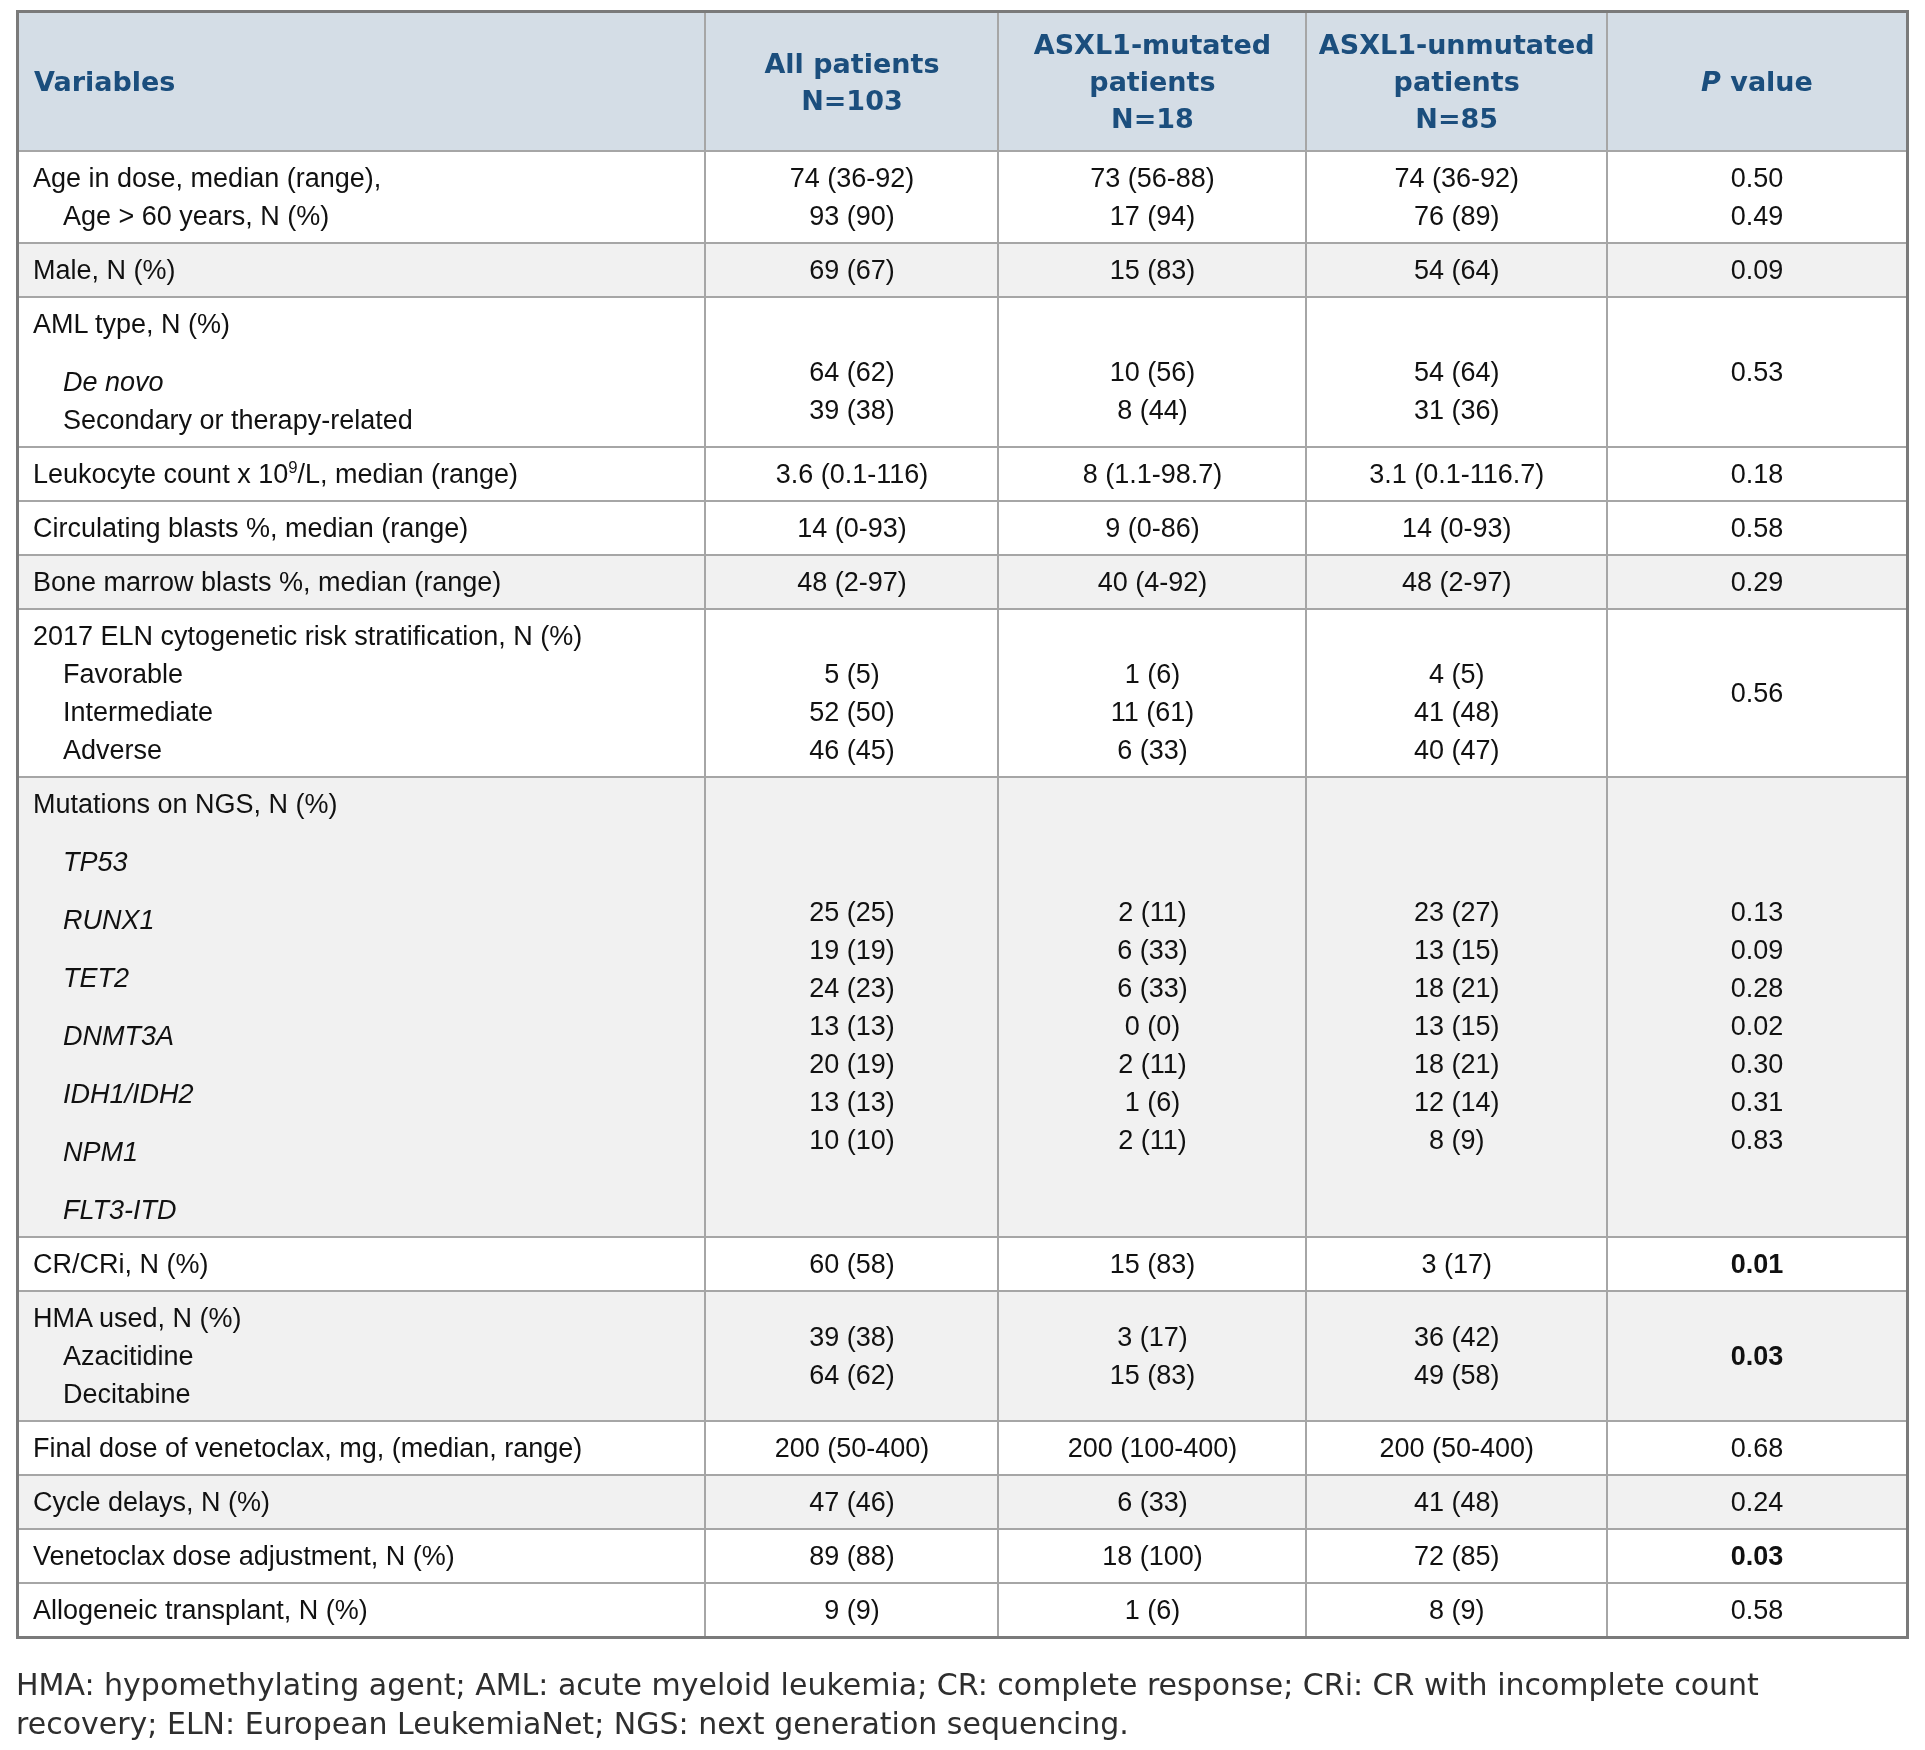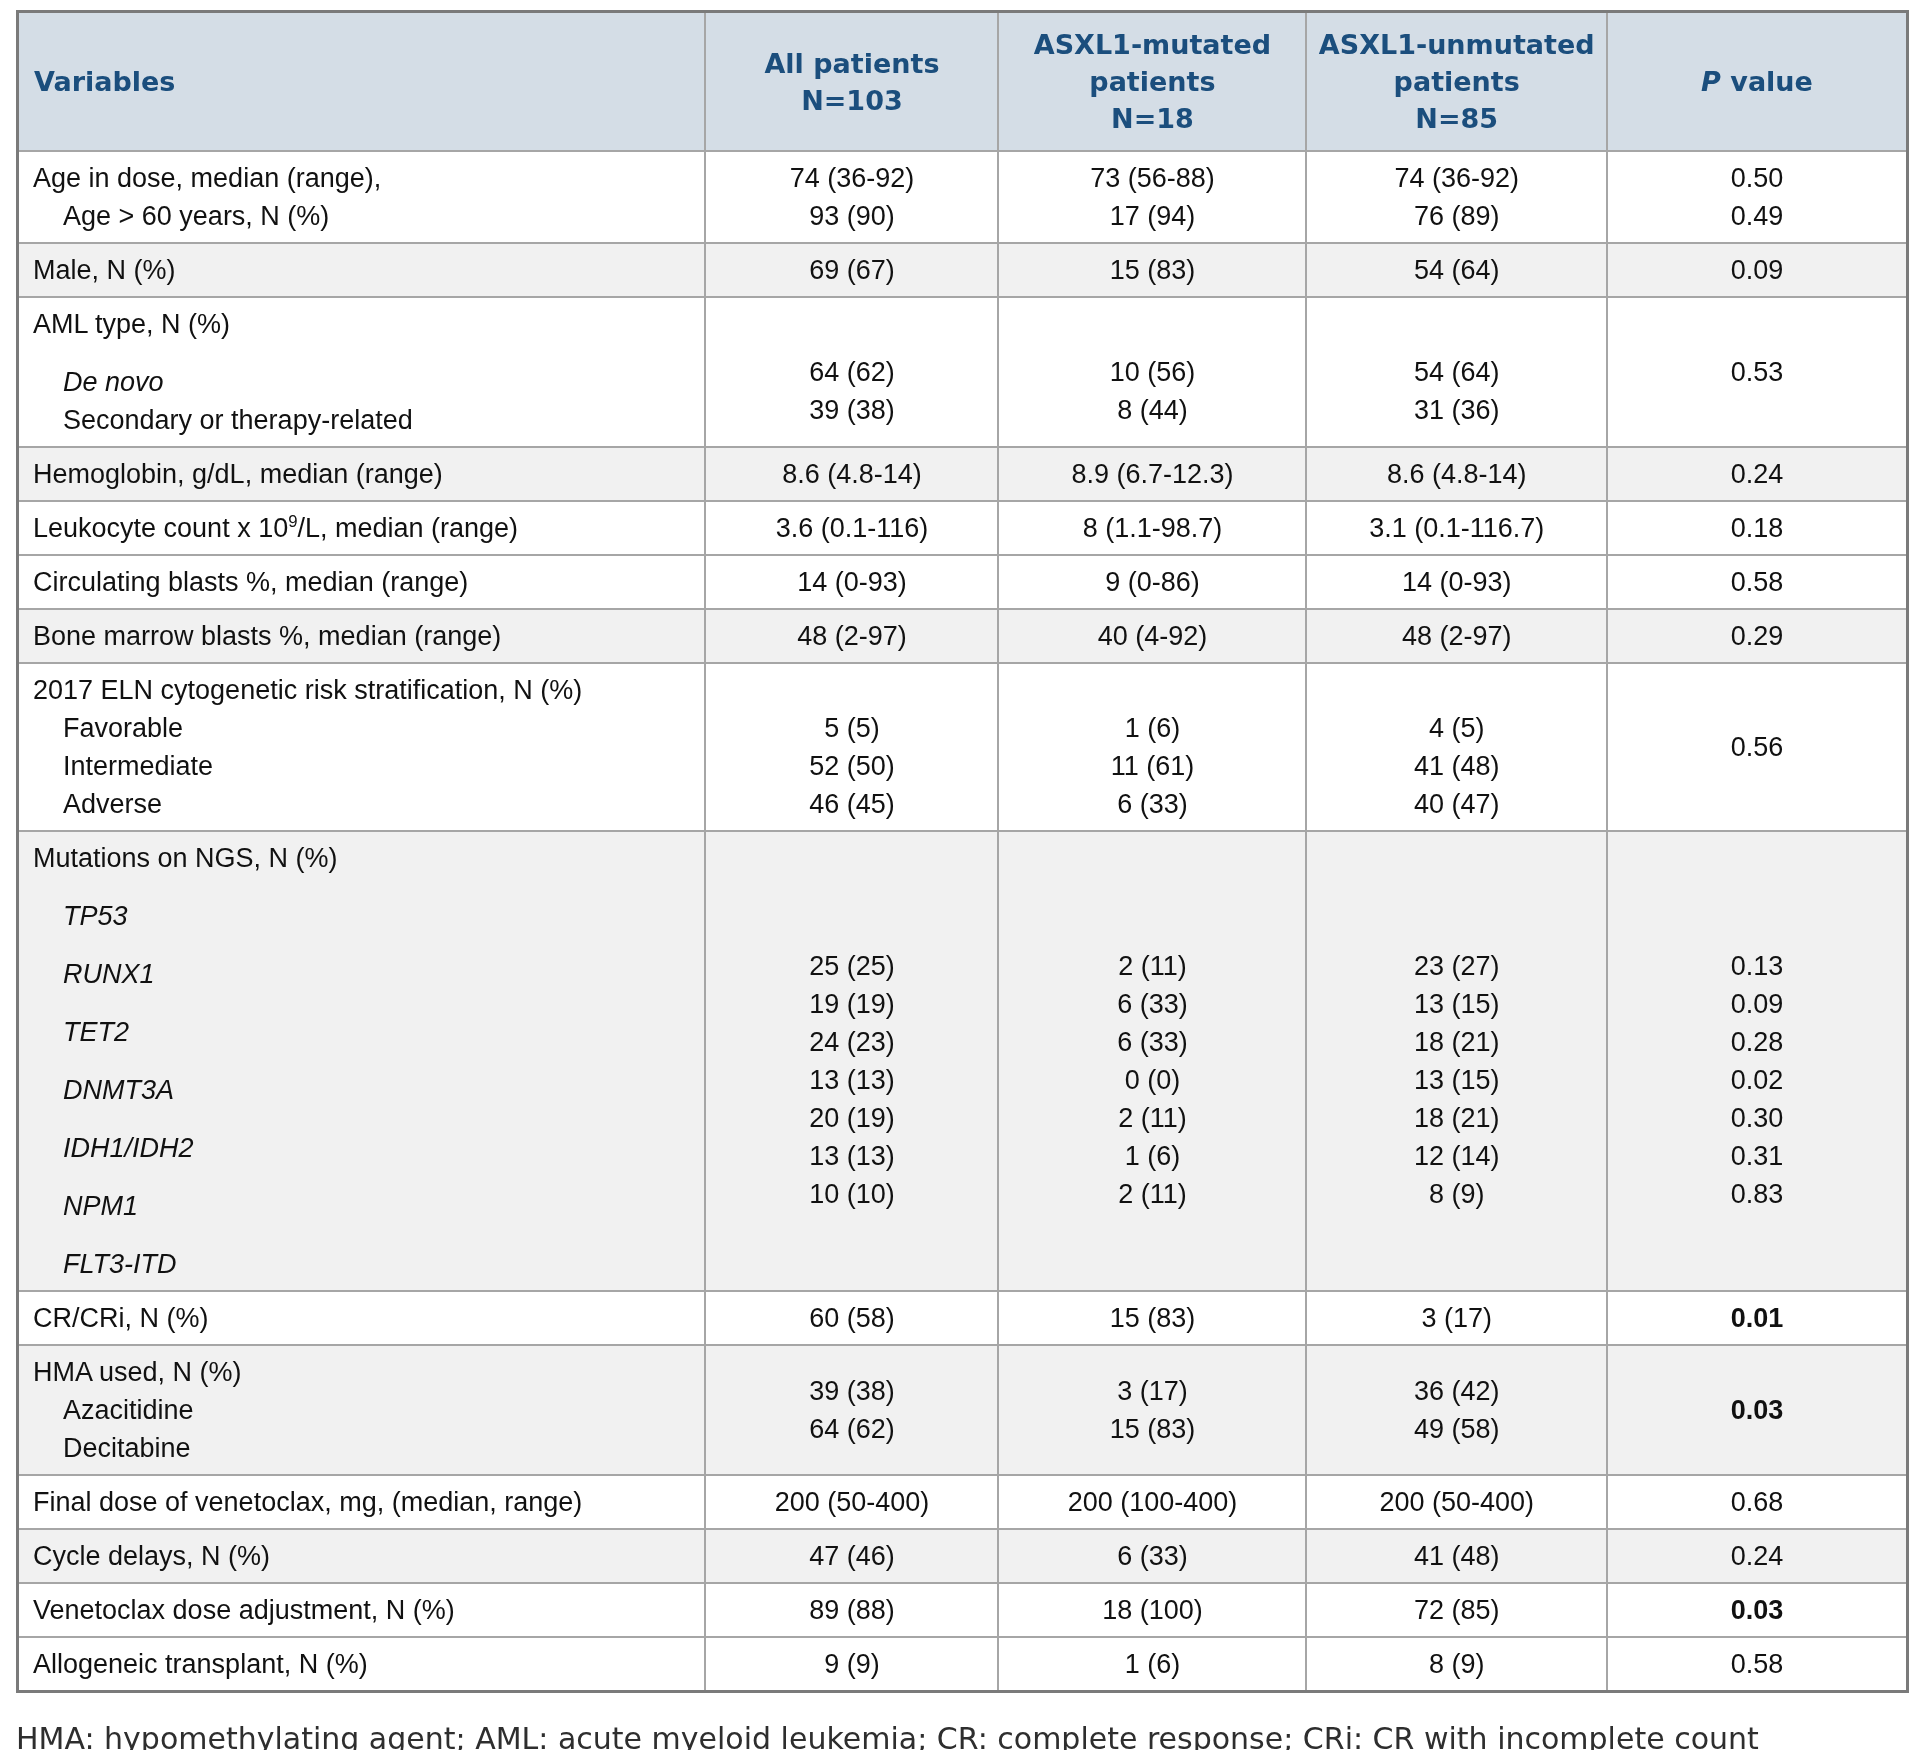--- a/index.html
+++ b/index.html
@@ -151,37 +151,20 @@
           </td>
           <td class="val">
             <div class="line">&nbsp;</div>
             <div class="line">54 (64)</div>
             <div class="line">31 (36)</div>
           </td>
           <td class="val">
             <div class="line">0.53</div>
           </td>
         </tr>
-        <tr class="shaded">
-          <td class="lbl">
-            <div class="line">Hemoglobin, g/dL, median (range)</div>
-          </td>
-          <td class="val">
-            <div class="line">8.6 (4.8-14)</div>
-          </td>
-          <td class="val">
-            <div class="line">8.9 (6.7-12.3)</div>
-          </td>
-          <td class="val">
-            <div class="line">8.6 (4.8-14)</div>
-          </td>
-          <td class="val">
-            <div class="line">0.24</div>
-          </td>
-        </tr>
         <tr>
           <td class="lbl">
             <div class="line">Leukocyte count x 10<sup>9</sup>/L, median (range)</div>
           </td>
           <td class="val">
             <div class="line">3.6 (0.1-116)</div>
           </td>
           <td class="val">
             <div class="line">8 (1.1-98.7)</div>
           </td>

